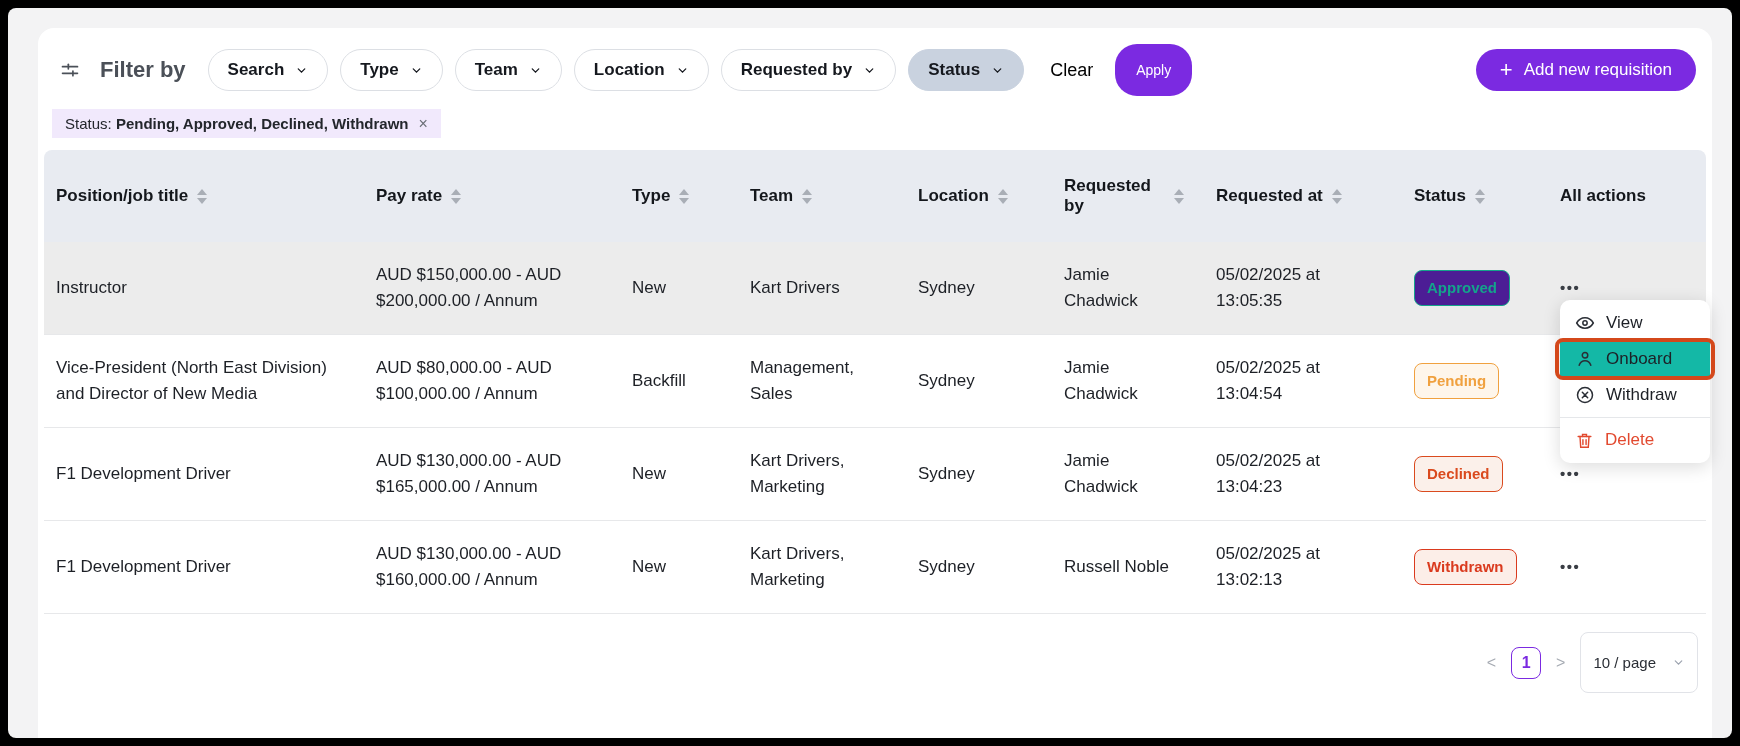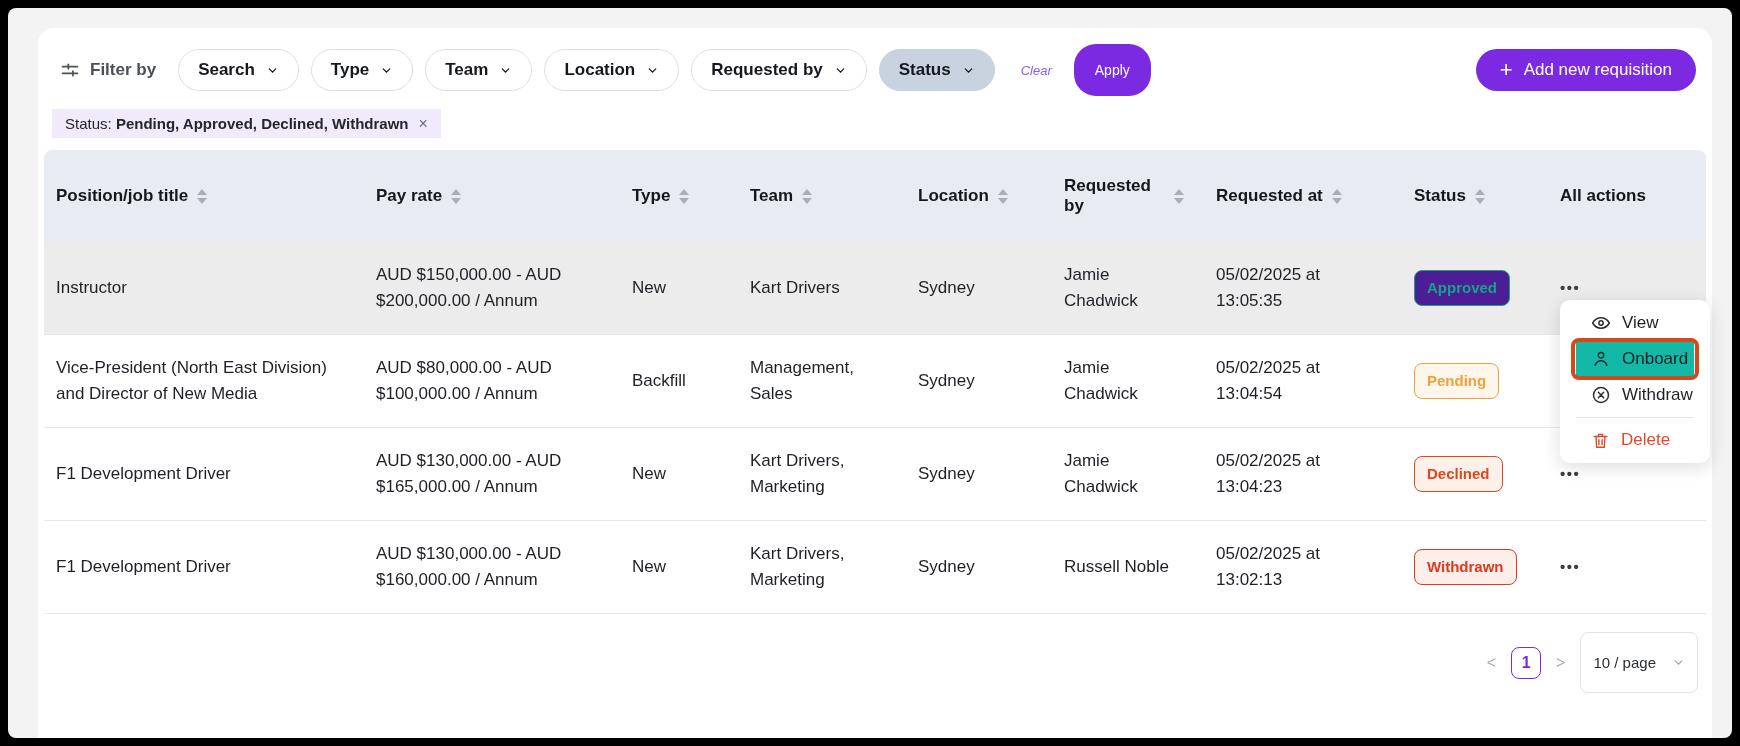--- a/index.html
+++ b/index.html
@@ -3,26 +3,26 @@
 <meta charset="utf-8">
 <style>
   * { margin:0; padding:0; box-sizing:border-box; }
   html,body { width:1740px; height:746px; }
   body { background:#000; font-family:"Liberation Sans", sans-serif; position:relative; overflow:hidden; }
   .screen { position:absolute; inset:8px; background:#F3F3F4; border-radius:8px; overflow:hidden; }
   .card { position:absolute; left:30px; top:20px; right:20px; bottom:0; background:#fff; border-radius:16px 16px 0 0; overflow:visible; }
 
   
   .filterbar { display:flex; align-items:center; gap:12px; padding:16px 16px 0 22px; }
-  .filter-by { display:flex; align-items:center; gap:10px; color:#4B5058; font-size:17px; font-weight:700; margin-right:10px; }
+  .filter-by { display:flex; align-items:center; gap:20px; color:#4B5058; font-size:22px; font-weight:700; margin-right:10px; }
   .pill { display:inline-flex; align-items:center; gap:11px; background:#fff; border:1px solid #DCDFE4;
           border-radius:22px; padding:10px 19px; font-size:17px; font-weight:700; color:#15181E; cursor:pointer; }
   .pill.active { background:#C9D2DF; border-color:#C9D2DF; }
   .chev { width:13px; height:13px; stroke:#15181E; }
-  .clear-link { color:#8b5cf6; font-size:13px; margin-left:14px; cursor:pointer;font-style:italic; }
+  .clear-link { color:#000000; font-size:18px; margin-left:14px; cursor:pointer; }
   .apply-btn { background:#7B2AE1; color:#fff; border:none; border-radius:22px; padding:18px 21px; font-size:14px;
                font-family:inherit; cursor:pointer; margin-left:10px; }
   .fb-spacer { flex:1; }
   .add-btn { background:#7B2AE1; color:#fff; border:none; border-radius:24px; padding:11px 24px; font-size:17px;
              font-family:inherit; display:inline-flex; align-items:center; gap:11px; cursor:pointer; }
   .plus { font-size:22px; font-weight:400; line-height:14px; }
 
   
   .chiprow { padding:13px 16px 0 14px; }
   .chip { display:inline-flex; align-items:center; gap:10px; background:#F1E9FC; border-radius:0; padding:6px 13px; font-size:15px; color:#23262C; }
@@ -44,21 +44,21 @@
   tr.row-active td { background:#ECECEC; }
   .badge { display:inline-block; font-size:15px; font-weight:700; padding:4px 12px; border-radius:8px; border:1.5px solid; white-space:nowrap; }
   .b-approved  { color:#14A38B; border-color:#14A38B; background:#4c1d95; }
   .b-pending   { color:#F0A13F; border-color:#F0A13F; background:#FEF6EB; }
   .b-declined  { color:#DA4A1E; border-color:#DA4A1E; background:#FBF0EA; }
   .b-withdrawn { color:#DA3A1E; border-color:#DA3A1E; background:#FCEEE8; }
   .dots { color:#3A3E45; font-size:15px; font-weight:700; letter-spacing:1.5px; cursor:pointer; }
 
   
   .menu { position:absolute; left:1552px; top:292px; width:150px; background:#fff; border-radius:10px;
-          box-shadow:0 4px 18px rgba(0,0,0,.14); padding:5px 16px; z-index:30; }
+          box-shadow:0 4px 18px rgba(0,0,0,.14); padding:5px 0; z-index:30; }
   .menu-item { position:relative; display:flex; align-items:center; gap:11px; padding:8px 15px; font-size:17px; color:#1D2026; cursor:pointer; }
   .menu-item svg { flex:0 0 auto; }
   .menu-item.highlighted { background:#14b8a6; }
   .annotation { position:absolute; left:-5px; right:-5px; top:-3px; bottom:-3px; border:4px solid #D4481B; border-radius:8px; pointer-events:none; }
   .menu-divider { height:1px; background:#E5E7EA; margin:4px 0; }
   .menu-item.danger { color:#E2492F; }
 
   
   .pagination { display:flex; justify-content:flex-end; align-items:center; gap:12px; padding:18px 14px 0 0; }
   .pg-arrow { color:#A6ABB3; font-size:16px; cursor:pointer; padding:0 3px; }

